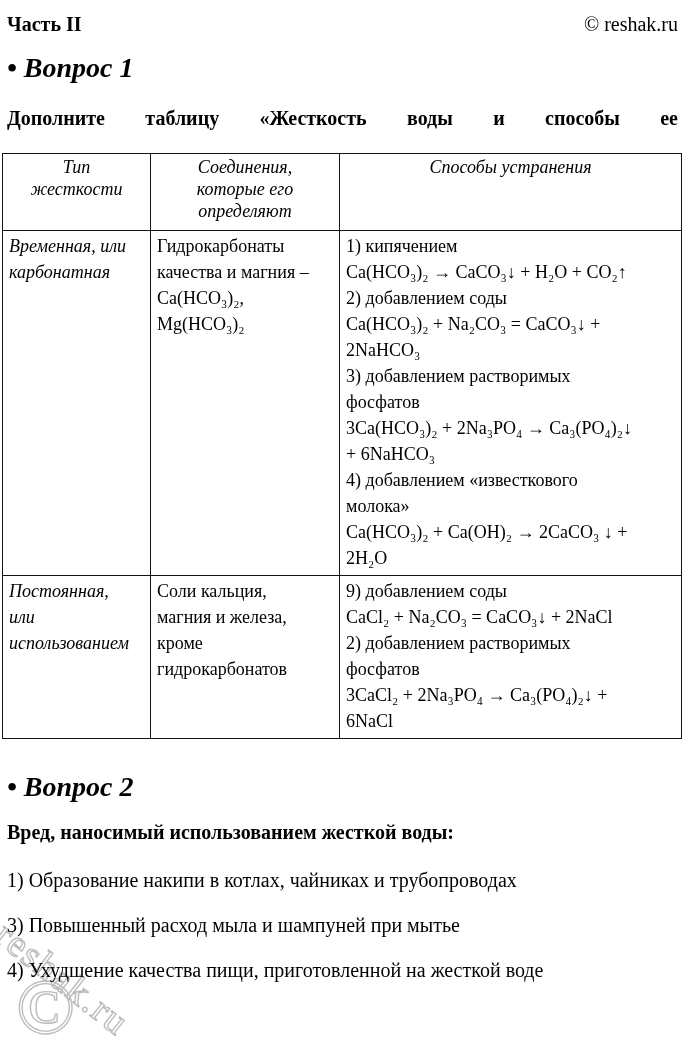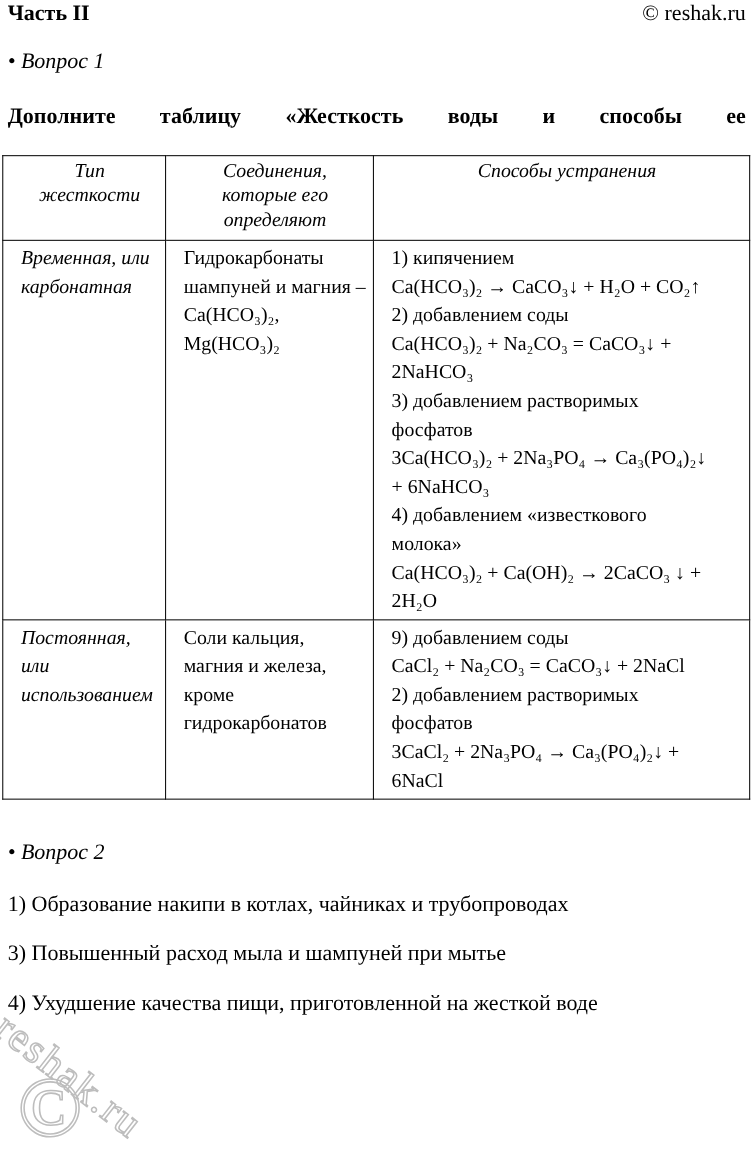--- a/index.html
+++ b/index.html
@@ -12,32 +12,32 @@
     overflow: hidden;
     font-family: "Liberation Serif", "DejaVu Serif", serif;
     color: #000000;
   }
   .content { position: relative; z-index: 1; }
 
   .top-row {
     display: flex;
     justify-content: space-between;
     align-items: flex-start;
-    padding: 0 8px 0 7px;
+    padding: 12px 8px 0 7px;
     font-size: 20px;
     line-height: 24px;
     gap: 12px;
   }
   .part-title { font-weight: bold; }
   .copyright { font-weight: normal; }
 
   .q-heading {
     margin: 20px 8px 0 7px;
-    font-size: 20px;
-    font-weight: normal;
+    font-size: 28px;
+    font-weight: bold;
     font-style: italic;
     line-height: 24px;
   }
 
   .task {
     margin: 20px 8px 16px 7px;
     font-size: 20px;
     font-weight: bold;
     line-height: 37px;
   }
@@ -50,21 +50,21 @@
     width: 679px;
     margin: 13px 0 0 2px;
     font-size: 18px;
   }
   table.hardness col.c1 { width: 148px; }
   table.hardness col.c2 { width: 189px; }
   table.hardness col.c3 { width: 342px; }
   table.hardness th, table.hardness td {
     border: 1.6px solid #141414;
     vertical-align: top;
-    padding: 2px 6px 4px 16px;
+    padding: 2px 6px 4px 6px;
     white-space: pre-line;
   }
   table.hardness th {
     font-weight: normal;
     font-style: italic;
     text-align: center;
     line-height: 22px;
     padding-bottom: 8px;
   }
   table.hardness td { line-height: 26px; }
@@ -150,21 +150,21 @@
 которые его
 определяют</th>
           <th>Способы устранения</th>
         </tr>
       </thead>
       <tbody>
         <tr>
           <td class="cell-type">Временная, или
 карбонатная</td>
           <td>Гидрокарбонаты
-шампуней и магния –
+качества и магния –
 Ca(HCO₃)₂,
 Mg(HCO₃)₂</td>
           <td class="cell-methods">1) кипячением
 Ca(HCO₃)₂ → CaCO₃↓ + H₂O + CO₂↑
 2) добавлением соды
 Ca(HCO₃)₂ + Na₂CO₃ = CaCO₃↓ +
 2NaHCO₃
 3) добавлением растворимых
 фосфатов
 3Ca(HCO₃)₂ + 2Na₃PO₄ → Ca₃(PO₄)₂↓
@@ -187,20 +187,21 @@
 2) добавлением растворимых
 фосфатов
 3CaCl₂ + 2Na₃PO₄ → Ca₃(PO₄)₂↓ +
 6NaCl</td>
         </tr>
       </tbody>
     </table>
 
     <p class="q-heading q2-heading">• Вопрос 2</p>
 
+    <p class="harm-intro">Вред, наносимый использованием жесткой воды:</p>
 
     <div class="harm-list">
       <p class="harm-item">1) Образование накипи в котлах, чайниках и трубопроводах</p>
       <p class="harm-item">3) Повышенный расход мыла и шампуней при мытье</p>
       <p class="harm-item">4) Ухудшение качества пищи, приготовленной на жесткой воде</p>
 
     </div>
 
   </div>
 </div>

